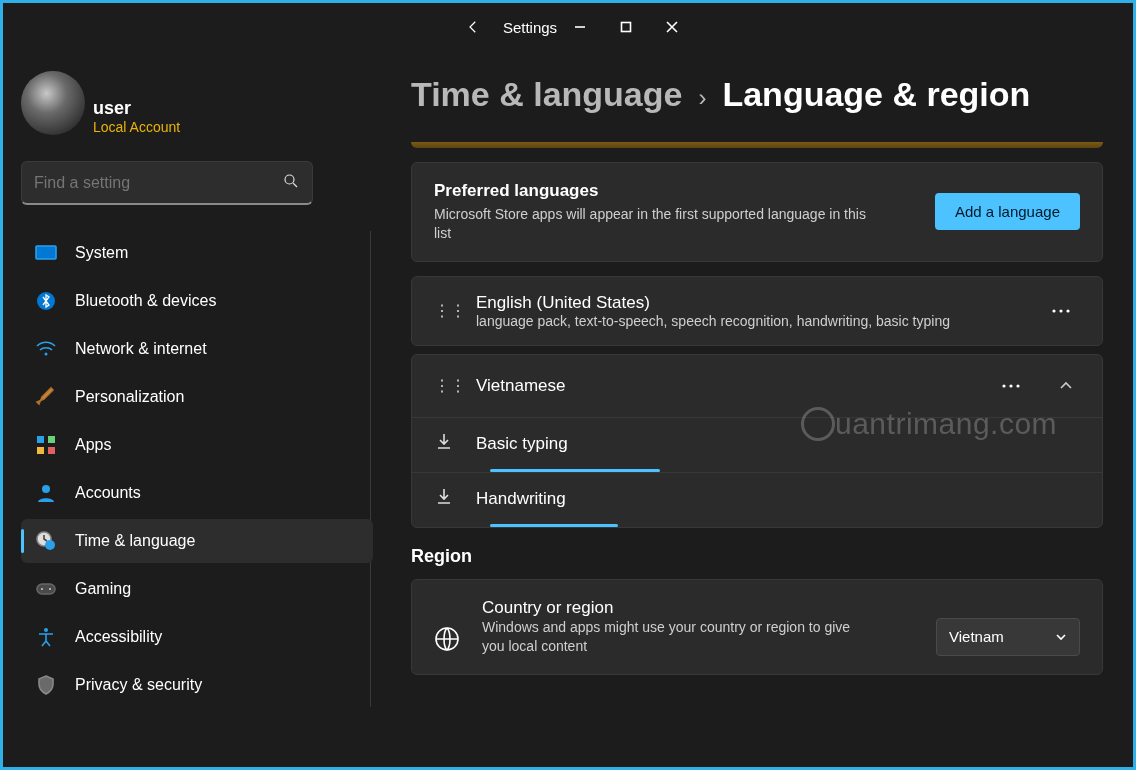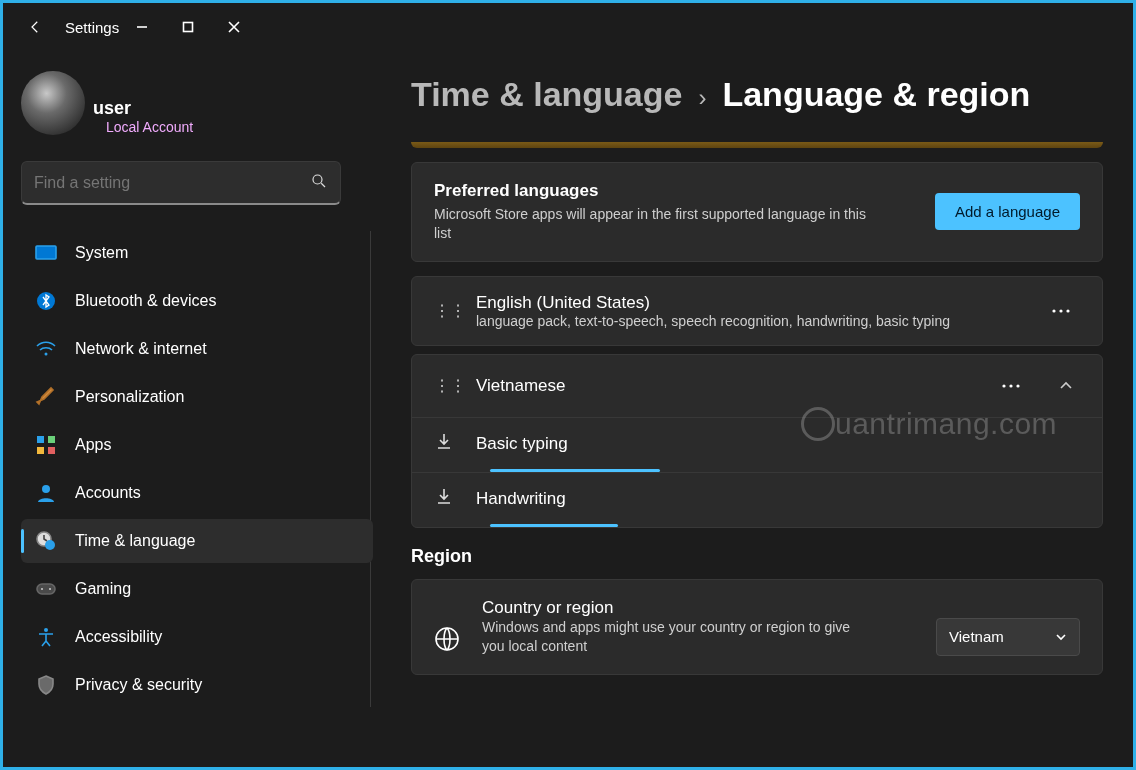--- a/index.html
+++ b/index.html
@@ -10,21 +10,21 @@
     border: 3px solid #2fb0e8;
     overflow: hidden;
     position: relative;
     color: #fff;
   }
   
   .titlebar {
     height: 48px;
     display: flex;
     align-items: center;
-    justify-content: flex-start;
+    justify-content: center;
     padding: 0 0 0 18px;
   }
   .titlebar-left { display: flex; align-items: center; gap: 16px; }
   .back-btn { width: 28px; height: 28px; display:flex;align-items:center;justify-content:center;color:#fff; cursor:pointer;}
   .app-title { font-size: 15px; color: #fff; }
   .win-controls { display:flex; }
   .win-btn { width: 46px; height: 42px; display:flex;align-items:center;justify-content:center;color:#fff; }
 
   
   .main {
@@ -39,25 +39,25 @@
     flex: 1;
     padding: 24px 30px 0 30px;
     position: relative;
     overflow:hidden;
   }
 
   
   .user-row { display:flex; align-items:flex-end; gap:8px; margin-bottom:26px; }
   .avatar { width:64px; height:64px; border-radius:50%; background:radial-gradient(circle at 40% 35%, #c8c8c8 0%, #6a6a6a 35%, #111 100%); }
   .user-name { font-size:18px; font-weight:600; }
-  .user-sub { font-size:14px; color:#f0abfc;margin-left:13px; }
+  .user-sub { font-size:14px; color:#eab308; }
 
   
   .search {
-    width: 320px; height:44px; background:#2d2d2d; border:1px solid #3a3a3a; border-bottom:2px solid #8a8a8a;
+    width: 292px; height:44px; background:#2d2d2d; border:1px solid #3a3a3a; border-bottom:2px solid #8a8a8a;
     border-radius:6px; display:flex; align-items:center; padding:0 12px; margin-bottom:26px;
   }
   .search input { flex:1; background:transparent; border:none; outline:none; color:#ccc; font-size:16px; }
   .search .sicon { color:#ddd; }
 
   
   .nav { display:flex; flex-direction:column; gap:4px; position:relative; }
   .nav-divider { position:absolute; left:349px; top:0; bottom:0; width:1px; background:#3a3a3a; }
   .nav-item {
     display:flex; align-items:center; gap:18px;

